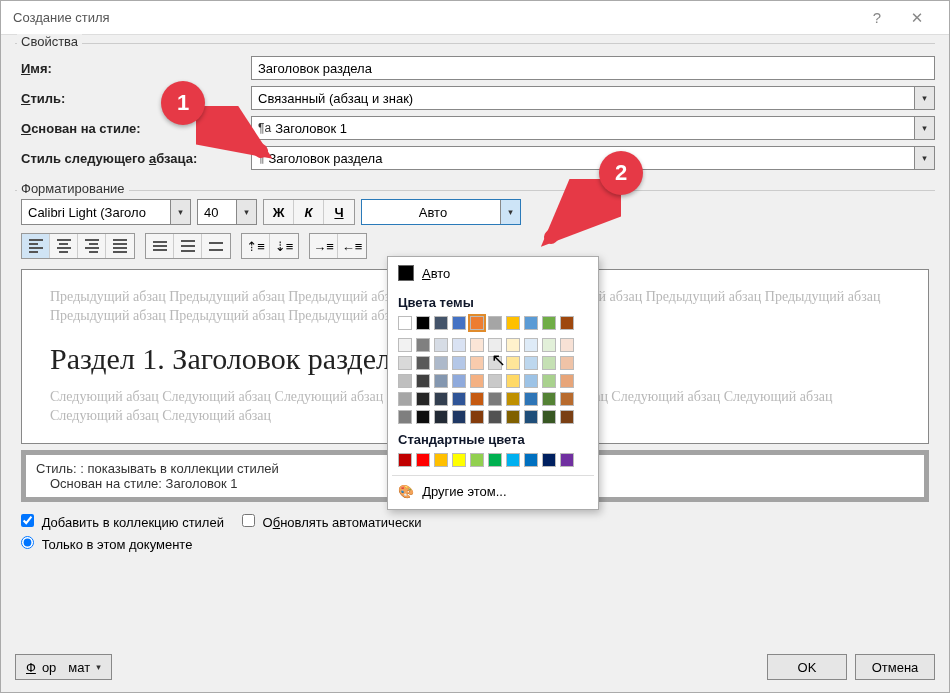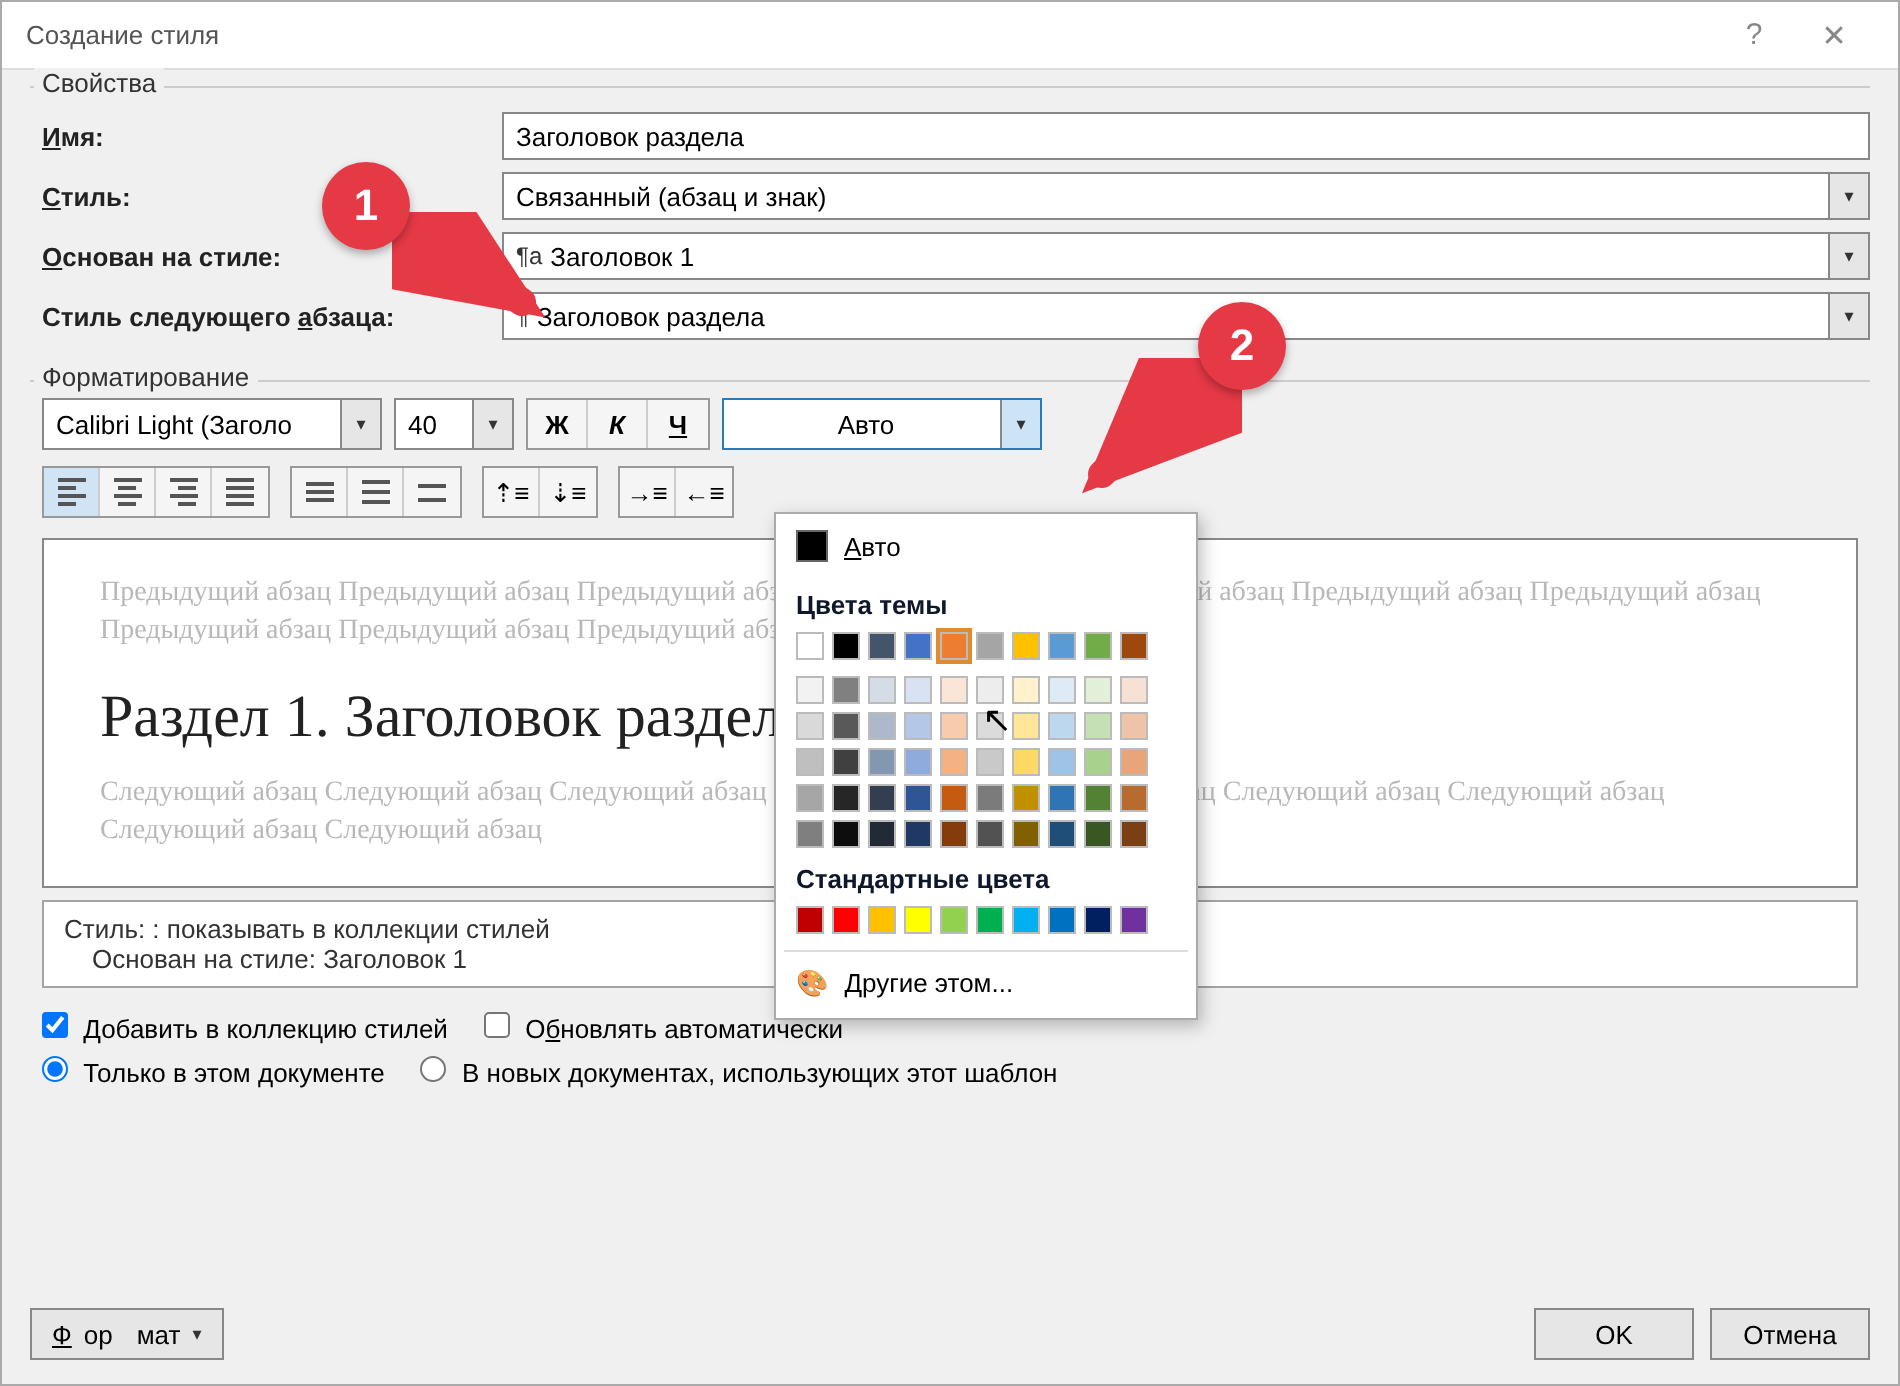--- a/index.html
+++ b/index.html
@@ -32,21 +32,21 @@
 .colorcombo { width: 160px; height: 26px; border: 1px solid #2a7ab9; background: #fff; display: flex; align-items: center; padding: 0 22px 0 6px; position: relative; cursor: pointer; }
 .colorcombo .drop { position: absolute; right: 0; top: 0; width: 20px; height: 100%; border-left: 1px solid #888; background: #cde4f7; display: flex; align-items: center; justify-content: center; }
 .toolbar2 { display: flex; align-items: center; padding: 4px 0 10px 6px; gap: 10px; }
 .tbgroup { display: flex; border: 1px solid #999; background: #f5f5f5; }
 .tbtn { width: 28px; height: 24px; display: flex; align-items: center; justify-content: center; cursor: pointer; border-right: 1px solid #ccc; }
 .tbtn:last-child { border-right: none; }
 .tbtn.active { background: #d0e4f5; }
 .preview { margin: 0 6px; border: 1px solid #888; background: #fff; padding: 18px 28px; height: 175px; overflow: hidden; }
 .prev-para { color: #b8b8b8; font-size: 14px; line-height: 1.35; font-family: Georgia, serif; }
 .prev-head { font-size: 30px; font-family: Georgia, serif; color: #222; margin: 16px 0 12px 0; }
-.summary { margin: 6px 6px 0 6px; border: 1px solid #a3a3a3; background: #fff; padding: 6px 10px; color: #333; }
+.summary { margin: 6px 6px 0 6px; border: 5px solid #a3a3a3; background: #fff; padding: 6px 10px; color: #333; }
 .checks { margin: 12px 20px 4px 20px; }
 .checks .line { display: flex; align-items: center; gap: 18px; margin-bottom: 6px; }
 .checks input { margin-right: 4px; }
 .bottom { position: absolute; bottom: 12px; left: 14px; right: 14px; display: flex; align-items: center; }
 .formatbtn { height: 26px; border: 1px solid #888; background: #e6e6e6; padding: 0 10px; display: flex; align-items: center; gap: 6px; cursor: pointer; }
 .bottom .spacer { flex: 1; }
 .dlgbtn { height: 26px; min-width: 80px; border: 1px solid #888; background: #e6e6e6; margin-left: 8px; cursor: pointer; }
 
 .popup { position: absolute; left: 386px; top: 255px; width: 212px; background: #fff; border: 1px solid #aaa; box-shadow: 2px 3px 8px rgba(0,0,0,0.25); z-index: 50; padding-bottom: 6px; }
 .popup .auto { display: flex; align-items: center; gap: 8px; padding: 8px 10px; cursor: pointer; }
@@ -231,21 +231,20 @@
     </div>
   </div>
 
   <div class="checks">
     <div class="line">
       <label><input type="checkbox" checked="" style=""> <u>Д</u><span></span>обавить в коллекцию стилей</label>
       <label><input type="checkbox" style=""> О<u>б</u>новлять автоматически</label>
     </div>
     <div class="line">
       <label><input type="radio" name="scope" checked="" style=""> <span>Только в этом документе</span></label>
-      <label><input type="radio" name="scope" style=""> <span>В новых документах, использующих этот шаблон</span></label>
     </div>
   </div>
 
   <div class="bottom">
     <div class="formatbtn">
       <u>Ф</u>ор<span></span>мат <span class="chev">▾</span>
     </div>
     <span class="spacer"></span>
     <button class="dlgbtn">OK</button>
     <button class="dlgbtn">Отмена</button>

